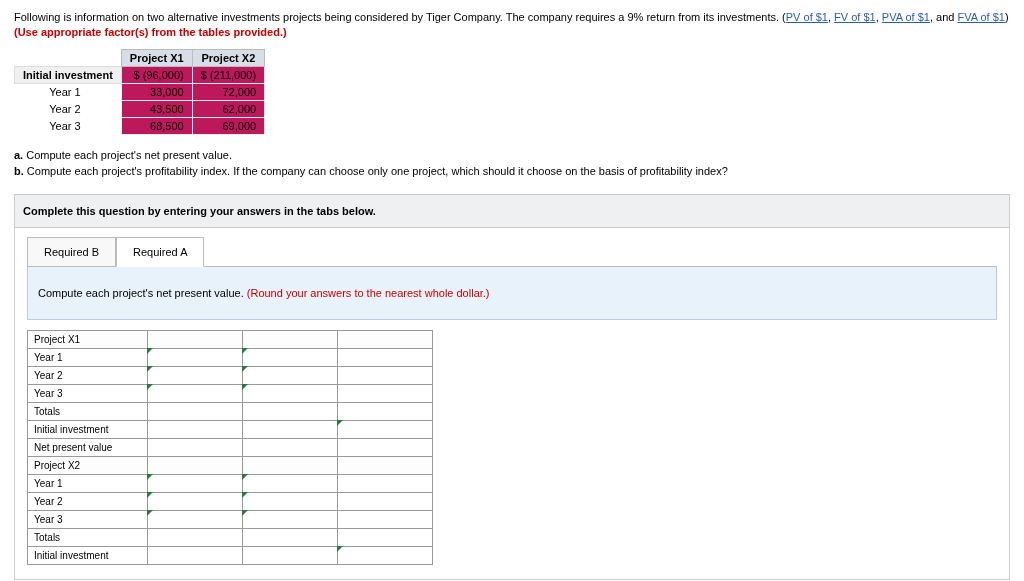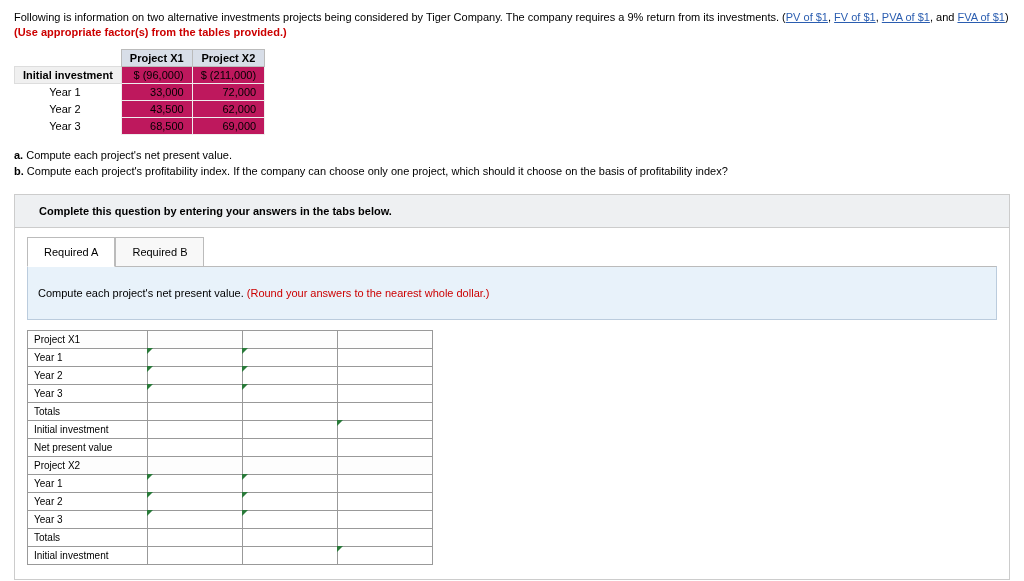--- a/index.html
+++ b/index.html
@@ -22,21 +22,21 @@
   .info-table .hdr { font-weight: bold; text-align: center; background: #d8dee8; border: 1px solid #bbb; }
   .info-table .lbl { font-weight: bold; text-align: left; background: #f0f0f0; border: 1px solid #ddd; }
   .info-table .plain { text-align: left; }
   .info-table .num { text-align: right; background: #be185d; border: 1px solid #eee; }
 
   .questions { margin: 6px 0 14px; line-height: 1.5; }
 
   .panel { border: 1px solid #ccc; margin-top: 4px; }
   .panel-instr {
     background: #eef0f2;
-    padding: 10px 24px;
+    padding: 10px 8px;
     font-weight: bold;
     border-bottom: 1px solid #ccc;
   }
 
   
   .tabs { display: flex; padding: 8px 12px 0; gap: 0; }
   .tab {
     border: 1px solid #bbb;
     padding: 8px 16px;
     font-size: 11px;
@@ -127,22 +127,22 @@
 
 <div class="questions">
   <span class="bold">a.</span><span> Compute each project's net present value.</span><br>
   <span class="bold">b.</span><span> Compute each project's profitability index. If the company can choose only one project, which should it choose on the basis of profitability index?</span>
 </div>
 
 <div class="panel">
   <div class="panel-instr">Complete this question by entering your answers in the tabs below.</div>
 
   <div class="tabs">
+    <div class="tab">Required B</div>
     <div class="tab active">Required A</div>
-    <div class="tab">Required B</div>
   </div>
 
   <div class="subinstr">
     <span>Compute each project's net present value. </span><span class="red">(Round your answers to the nearest whole dollar.)</span>
   </div>
 
   <div class="answer-wrap">
     <table class="ans-table">
       <tbody>
       <tr class="section-row">

